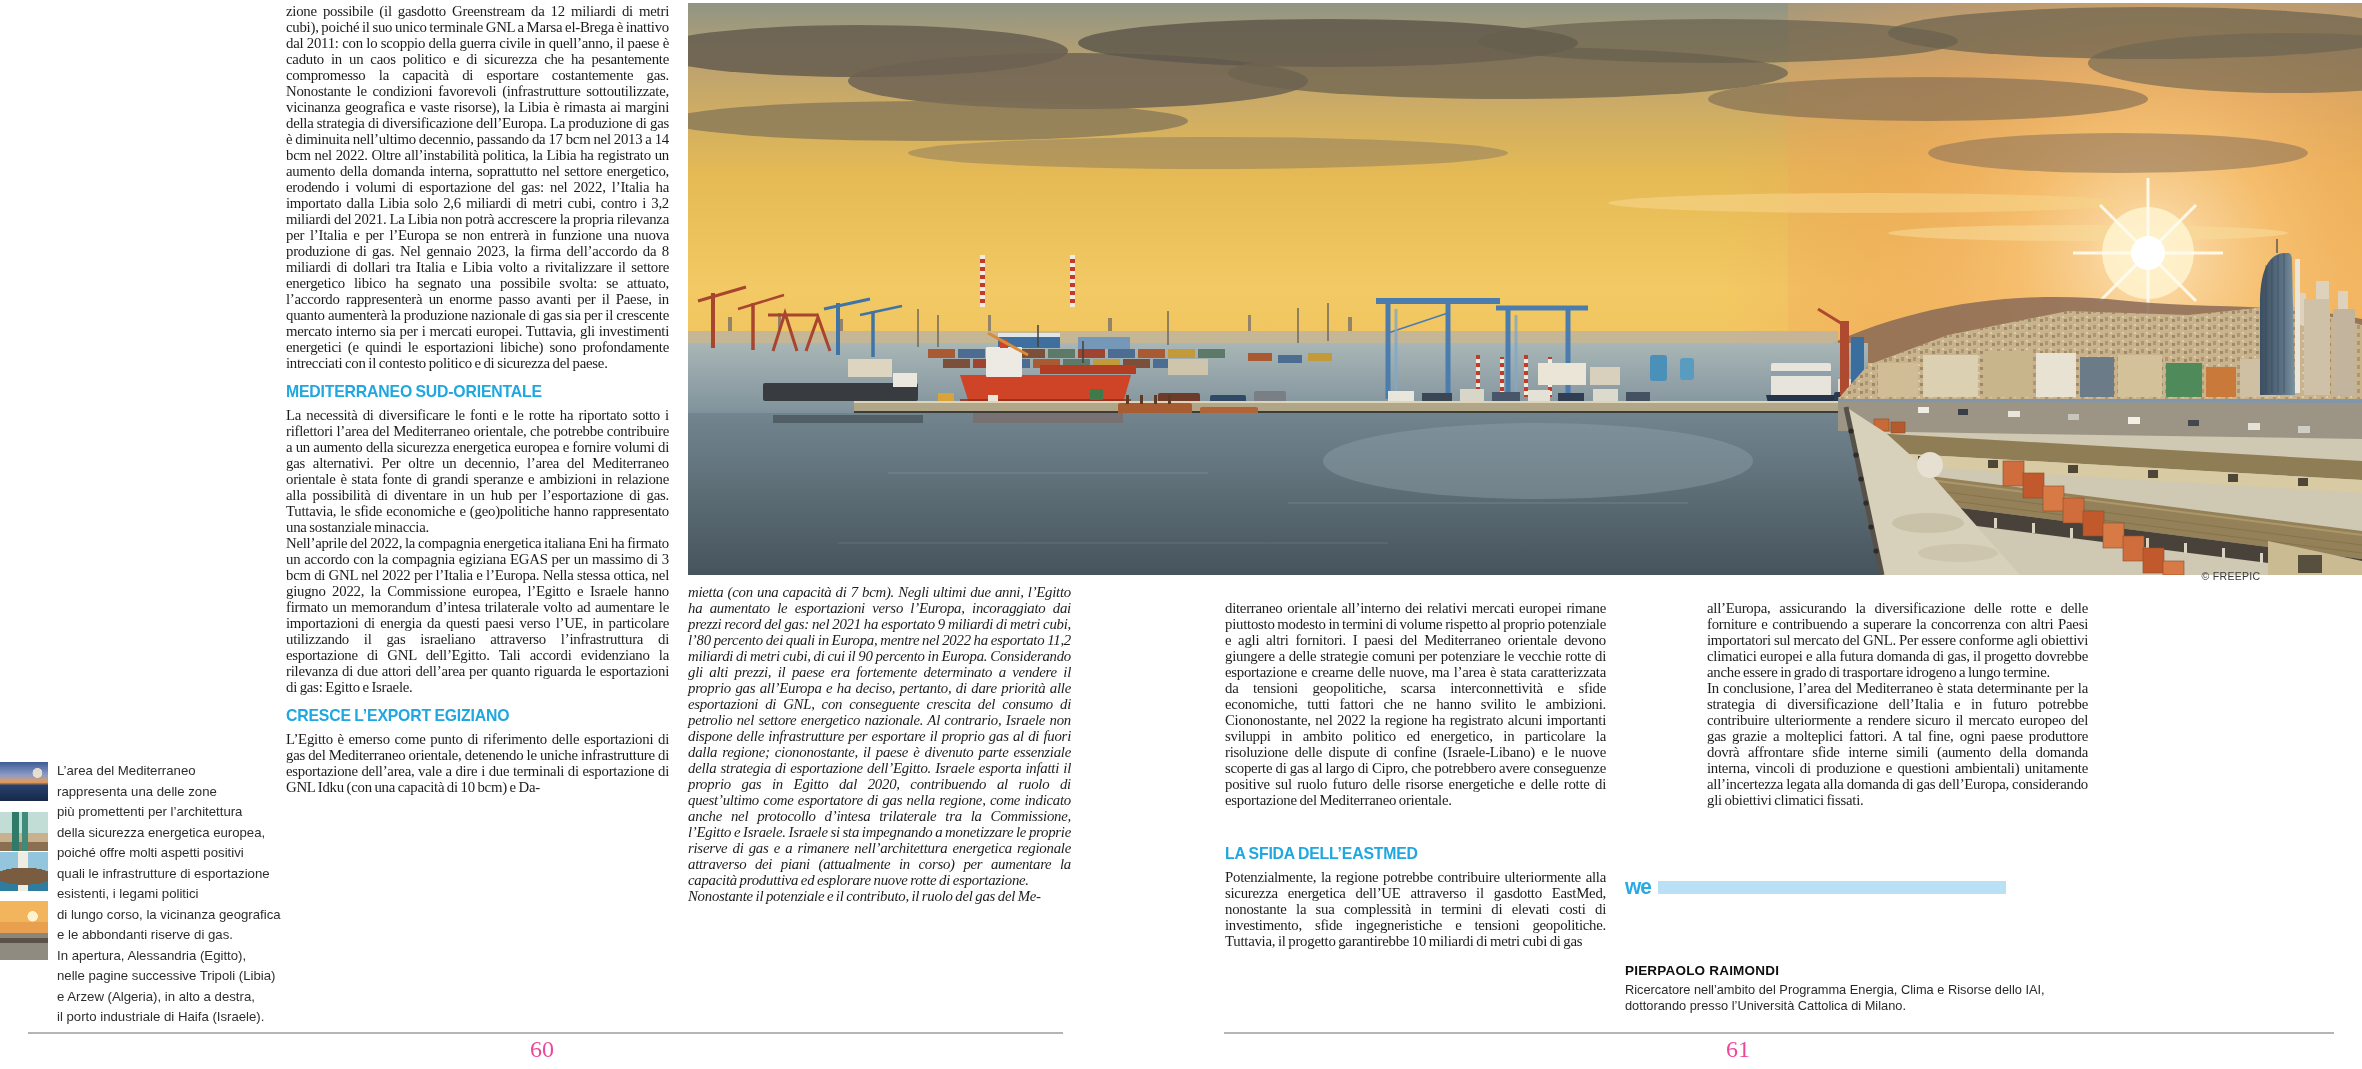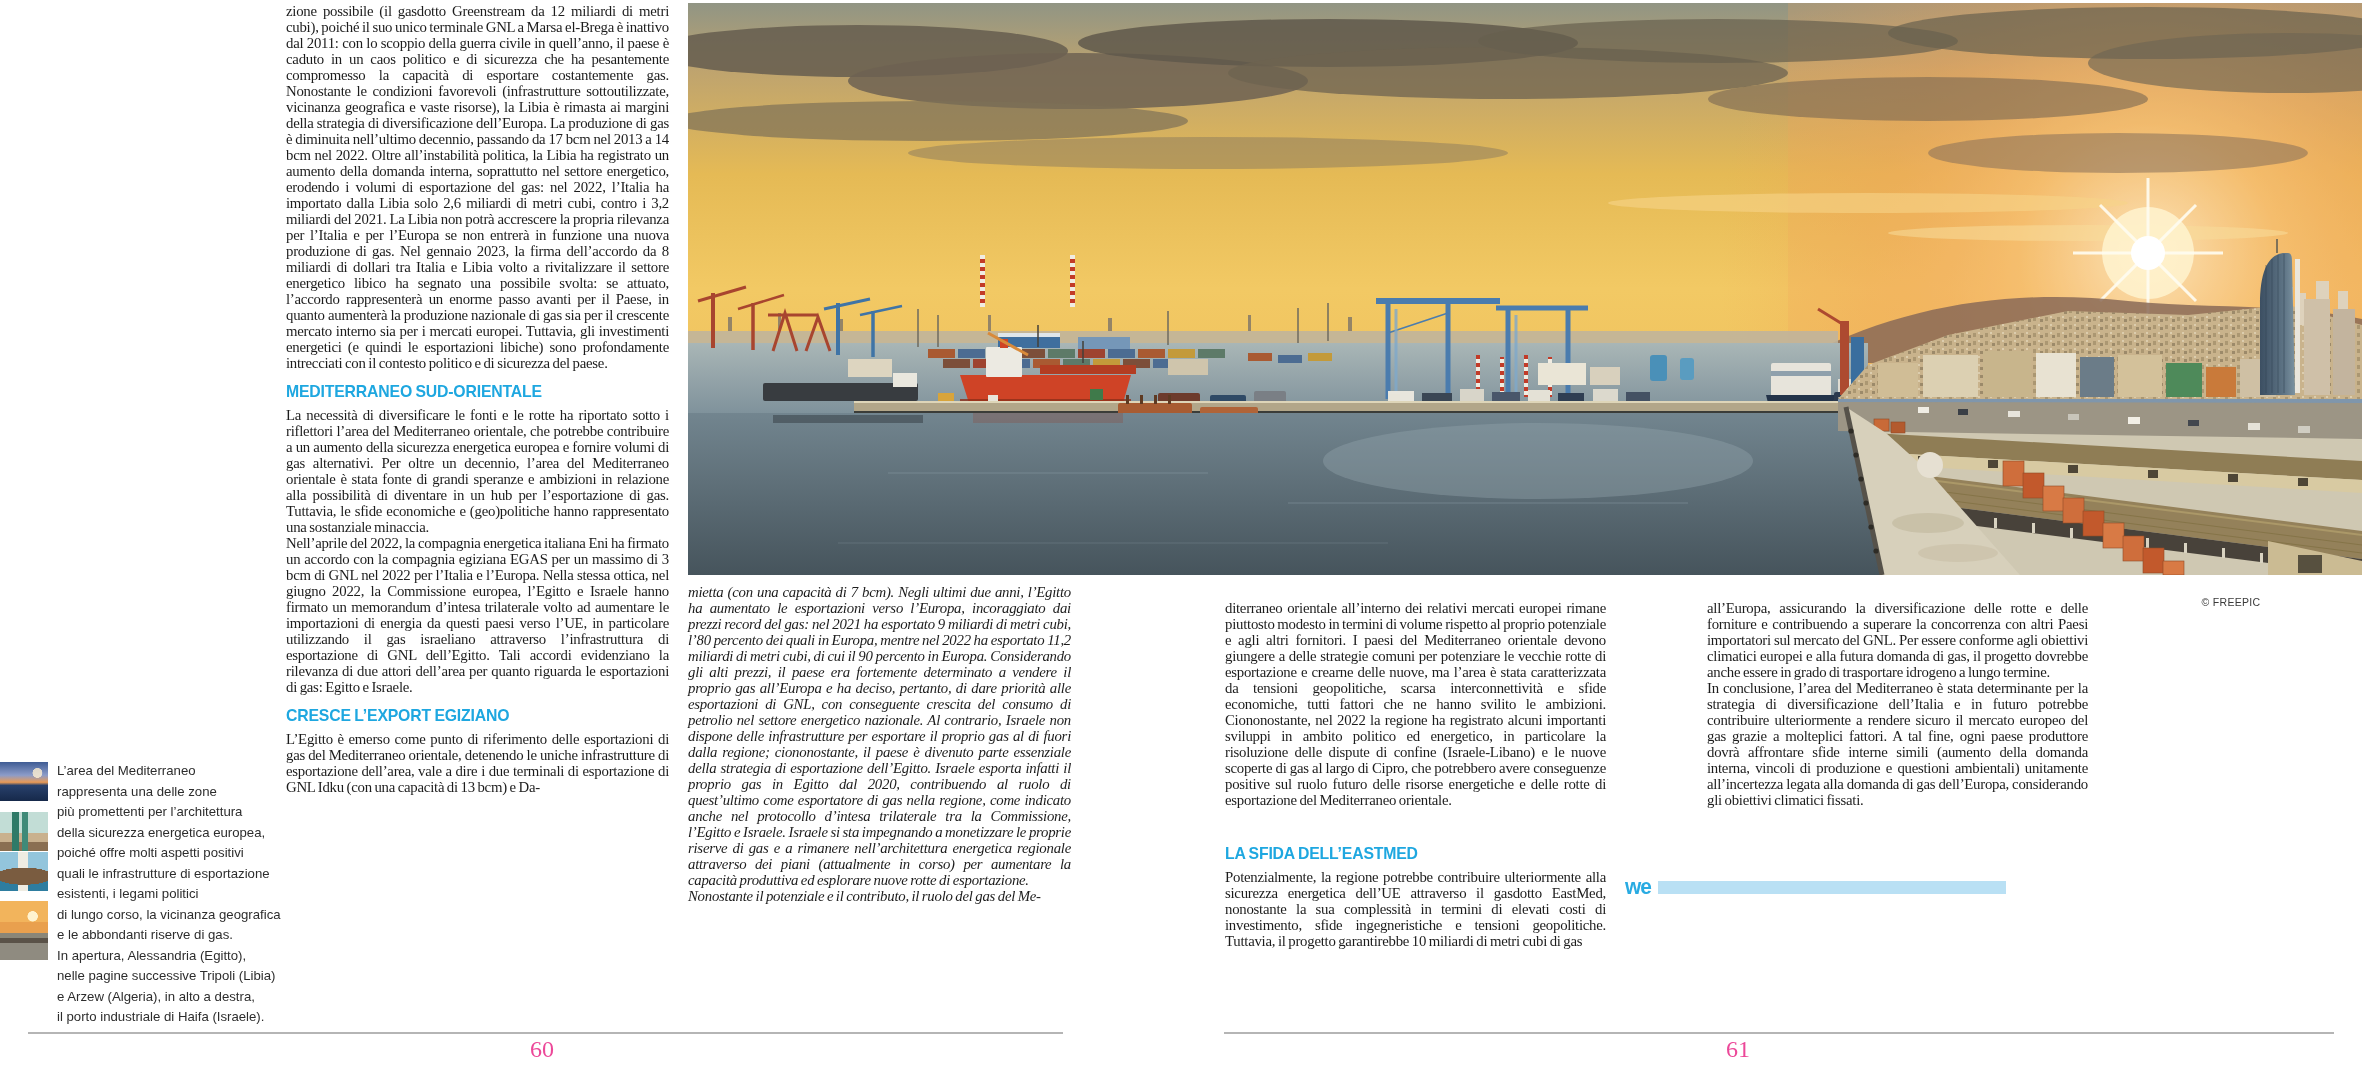--- a/index.html
+++ b/index.html
@@ -48,21 +48,21 @@
   
   .rule{position:absolute;top:1032px;height:2px;background:#b5b5b5;}
   .rule-left{left:28px;width:1035px;}
   .rule-right{left:1224px;width:1110px;}
   .pn{position:absolute;top:1036px;width:60px;text-align:center;
       font-family:"Liberation Serif",serif;font-size:24px;color:#ec4899;}
   .pn-60{left:512px;}
   .pn-61{left:1708px;}
   
   .hero{position:absolute;left:688px;top:3px;width:1674px;height:572px;}
-  .credit{position:absolute;left:2171px;top:596px;width:120px;text-align:center;
+  .credit{position:absolute;left:2171px;top:570px;width:120px;text-align:center;
           font-family:"Liberation Sans",sans-serif;font-size:10.5px;color:#3a3a3a;letter-spacing:.3px;}
 </style>
 </head>
 <body>
 
 <div class="spread">
 
   <svg class="hero" viewBox="0 0 1674 572" preserveAspectRatio="none" aria-hidden="true">
     <defs>
       <linearGradient id="skyG" x1="0" y1="0" x2="0" y2="1">
@@ -439,21 +439,21 @@
 nelle pagine successive Tripoli (Libia)
 e Arzew (Algeria), in alto a destra,
 il porto industriale di Haifa (Israele).</div>
 
   <div class="col col1">
     <p>zione possibile (il gasdotto Greenstream da 12 miliardi di metri cubi), poiché il suo unico terminale GNL a Marsa el-Brega è inattivo dal 2011: con lo scoppio della guerra civile in quell’anno, il paese è caduto in un caos politico e di sicurezza che ha pesantemente compromesso la capacità di esportare costantemente gas. Nonostante le condizioni favorevoli (infrastrutture sottoutilizzate, vicinanza geografica e vaste risorse), la Libia è rimasta ai margini della strategia di diversificazione dell’Europa. La produzione di gas è diminuita nell’ultimo decennio, passando da 17 bcm nel 2013 a 14 bcm nel 2022. Oltre all’instabilità politica, la Libia ha registrato un aumento della domanda interna, soprattutto nel settore energetico, erodendo i volumi di esportazione del gas: nel 2022, l’Italia ha importato dalla Libia solo 2,6 miliardi di metri cubi, contro i 3,2 miliardi del 2021. La Libia non potrà accrescere la propria rilevanza per l’Italia e per l’Europa se non entrerà in funzione una nuova produzione di gas. Nel gennaio 2023, la firma dell’accordo da 8 miliardi di dollari tra Italia e Libia volto a rivitalizzare il settore energetico libico ha segnato una possibile svolta: se attuato, l’accordo rappresenterà un enorme passo avanti per il Paese, in quanto aumenterà la produzione nazionale di gas sia per il crescente mercato interno sia per i mercati europei. Tuttavia, gli investimenti energetici (e quindi le esportazioni libiche) sono profondamente intrecciati con il contesto politico e di sicurezza del paese.</p>
     <div class="sec-head"><span class="sq">MEDITERRANEO SUD-ORIENTALE</span></div>
     <p>La necessità di diversificare le fonti e le rotte ha riportato sotto i riflettori l’area del Mediterraneo orientale, che potrebbe contribuire a un aumento della sicurezza energetica europea e fornire volumi di gas alternativi. Per oltre un decennio, l’area del Mediterraneo orientale è stata fonte di grandi speranze e ambizioni in relazione alla possibilità di diventare in un hub per l’esportazione di gas. Tuttavia, le sfide economiche e (geo)politiche hanno rappresentato una sostanziale minaccia.</p>
     <p>Nell’aprile del 2022, la compagnia energetica italiana Eni ha firmato un accordo con la compagnia egiziana EGAS per un massimo di 3 bcm di GNL nel 2022 per l’Italia e l’Europa. Nella stessa ottica, nel giugno 2022, la Commissione europea, l’Egitto e Israele hanno firmato un memorandum d’intesa trilaterale volto ad aumentare le importazioni di energia da questi paesi verso l’UE, in particolare utilizzando il gas israeliano attraverso l’infrastruttura di esportazione di GNL dell’Egitto. Tali accordi evidenziano la rilevanza di due attori dell’area per quanto riguarda le esportazioni di gas: Egitto e Israele.</p>
     <div class="sec-head"><span class="sq">CRESCE L’EXPORT EGIZIANO</span></div>
-    <p>L’Egitto è emerso come punto di riferimento delle esportazioni di gas del Mediterraneo orientale, detenendo le uniche infrastrutture di esportazione dell’area, vale a dire i due terminali di esportazione di GNL Idku (con una capacità di 13 bcm) e Da-</p>
+    <p>L’Egitto è emerso come punto di riferimento delle esportazioni di gas del Mediterraneo orientale, detenendo le uniche infrastrutture di esportazione dell’area, vale a dire i due terminali di esportazione di GNL Idku (con una capacità di 10 bcm) e Da-</p>
   </div>
 
   <div class="col col2">
     <p>mietta (con una capacità di 7 bcm). Negli ultimi due anni, l’Egitto ha aumentato le esportazioni verso l’Europa, incoraggiato dai prezzi record del gas: nel 2021 ha esportato 9 miliardi di metri cubi, l’80 percento dei quali in Europa, mentre nel 2022 ha esportato 11,2 miliardi di metri cubi, di cui il 90 percento in Europa. Considerando gli alti prezzi, il paese era fortemente determinato a vendere il proprio gas all’Europa e ha deciso, pertanto, di dare priorità alle esportazioni di GNL, con conseguente crescita del consumo di petrolio nel settore energetico nazionale. Al contrario, Israele non dispone delle infrastrutture per esportare il proprio gas al di fuori dalla regione; ciononostante, il paese è divenuto parte essenziale della strategia di esportazione dell’Egitto. Israele esporta infatti il proprio gas in Egitto dal 2020, contribuendo al ruolo di quest’ultimo come esportatore di gas nella regione, come indicato anche nel protocollo d’intesa trilaterale tra la Commissione, l’Egitto e Israele. Israele si sta impegnando a monetizzare le proprie riserve di gas e a rimanere nell’architettura energetica regionale attraverso dei piani (attualmente in corso) per aumentare la capacità produttiva ed esplorare nuove rotte di esportazione.</p>
     <p>Nonostante il potenziale e il contributo, il ruolo del gas del Me-</p>
   </div>
 
   <div class="col col3">
     <p>diterraneo orientale all’interno dei relativi mercati europei rimane piuttosto modesto in termini di volume rispetto al proprio potenziale e agli altri fornitori. I paesi del Mediterraneo orientale devono giungere a delle strategie comuni per potenziare le vecchie rotte di esportazione e crearne delle nuove, ma l’area è stata caratterizzata da tensioni geopolitiche, scarsa interconnettività e sfide economiche, tutti fattori che ne hanno svilito le ambizioni. Ciononostante, nel 2022 la regione ha registrato alcuni importanti sviluppi in ambito politico ed energetico, in particolare la risoluzione delle dispute di confine (Israele-Libano) e le nuove scoperte di gas al largo di Cipro, che potrebbero avere conseguenze positive sul ruolo futuro delle risorse energetiche e delle rotte di esportazione del Mediterraneo orientale.</p>
     <div class="sec-head"><span class="sq">LA SFIDA DELL’EASTMED</span></div>
@@ -463,19 +463,24 @@
   <div class="col col4">
     <p>all’Europa, assicurando la diversificazione delle rotte e delle forniture e contribuendo a superare la concorrenza con altri Paesi importatori sul mercato del GNL. Per essere conforme agli obiettivi climatici europei e alla futura domanda di gas, il progetto dovrebbe anche essere in grado di trasportare idrogeno a lungo termine.</p>
     <p>In conclusione, l’area del Mediterraneo è stata determinante per la strategia di diversificazione dell’Italia e in futuro potrebbe contribuire ulteriormente a rendere sicuro il mercato europeo del gas grazie a molteplici fattori. A tal fine, ogni paese produttore dovrà affrontare sfide interne simili (aumento della domanda interna, vincoli di produzione e questioni ambientali) unitamente all’incertezza legata alla domanda di gas dell’Europa, considerando gli obiettivi climatici fissati.</p>
   </div>
 
   <div class="we-row">
     <span class="we-word">we</span>
     <span class="we-bar"></span>
   </div>
 
+  <div class="author">
+    <div class="author-name">PIERPAOLO RAIMONDI</div>
+    <div class="author-bio">Ricercatore nell’ambito del Programma Energia, Clima e Risorse dello IAI,</div>
+    <div class="author-bio">dottorando presso l’Università Cattolica di Milano.</div>
+  </div>
 
   <div class="rule rule-left"></div>
   <div class="rule rule-right"></div>
   <div class="pn pn-60">60</div>
   <div class="pn pn-61">61</div>
 
 </div>
 
 </body></html>

